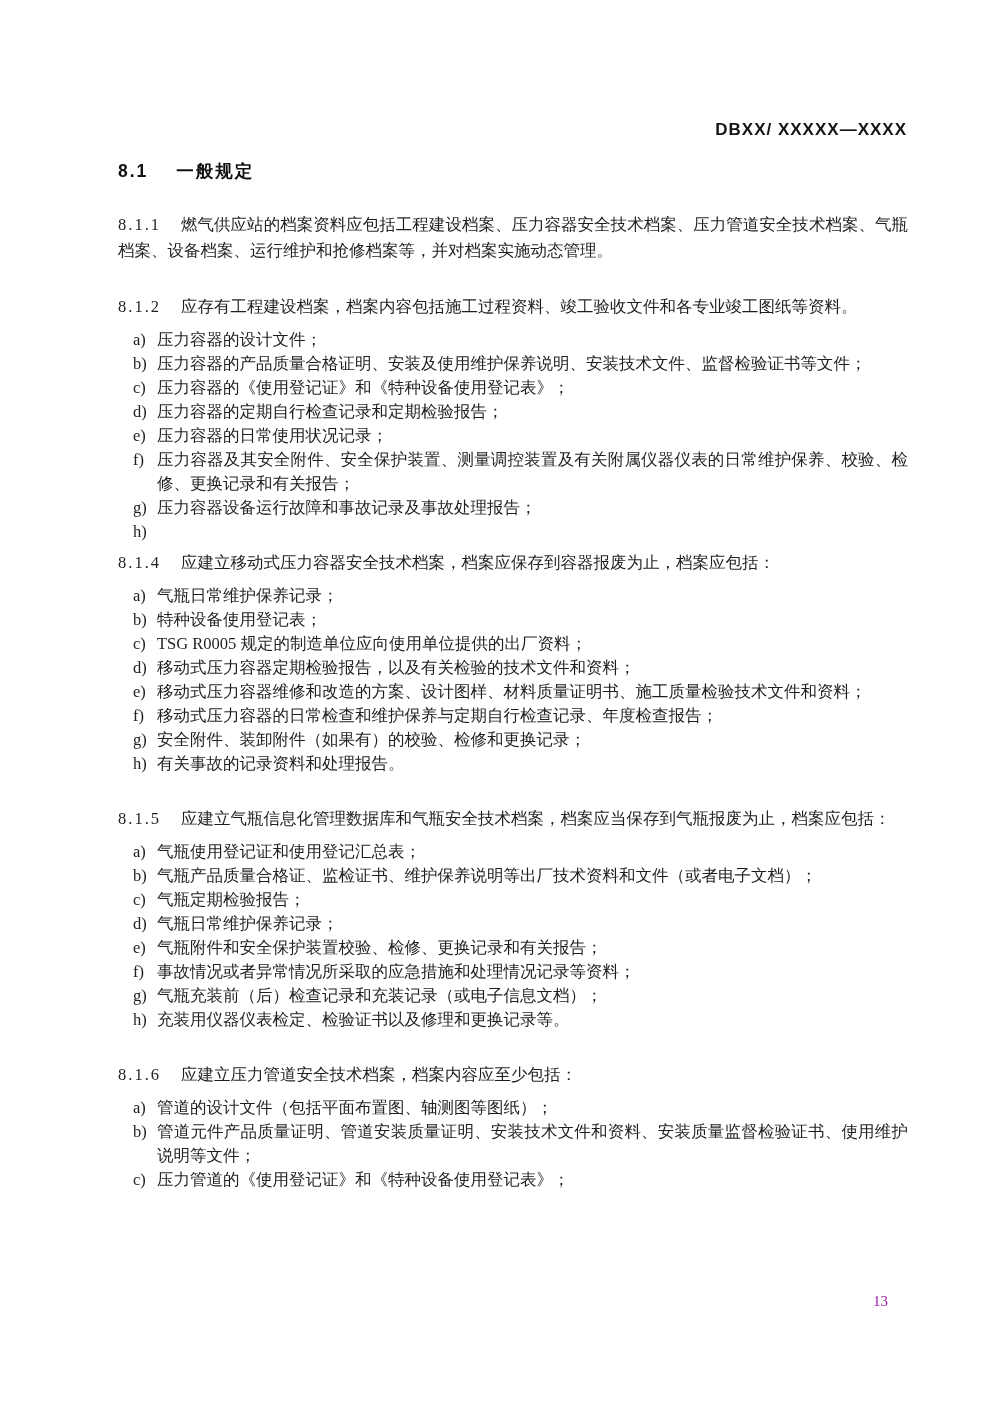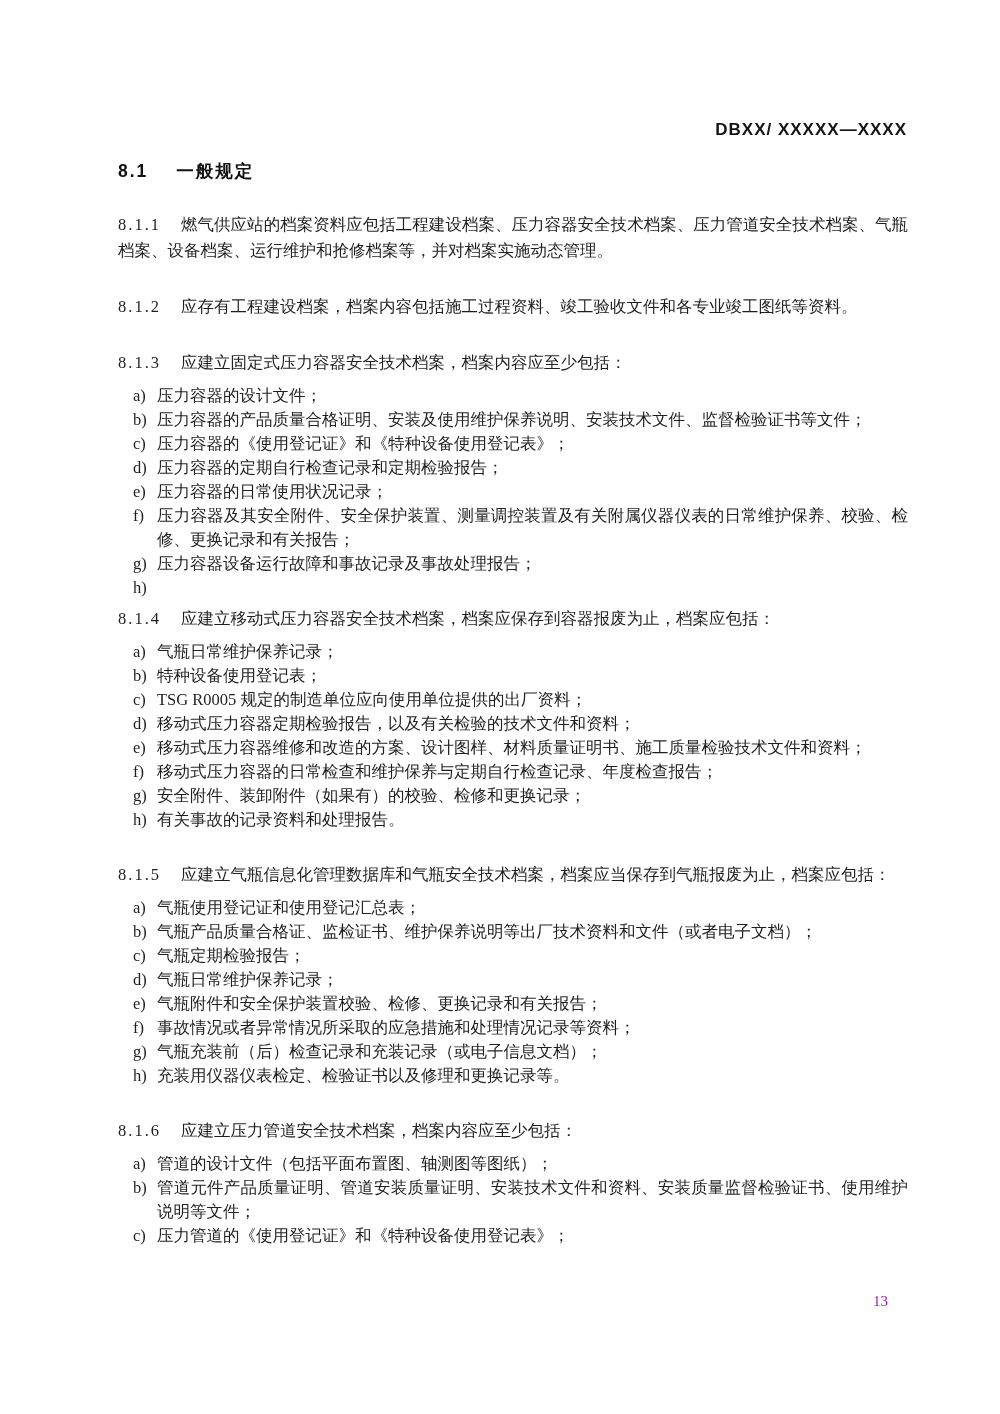--- a/index.html
+++ b/index.html
@@ -109,21 +109,20 @@
     <p class="clause"><span class="c-num">8.1.1</span><span>燃气供应站的档案资料应包括工程建设档案、压力容器安全技术档案、压力管道安全技术档案、气瓶档案、设备档案、运行维护和抢修档案等，并对档案实施动态管理。</span></p>
 
   </div>
 
   <div>
     <p class="clause"><span class="c-num">8.1.2</span><span>应存有工程建设档案，档案内容包括施工过程资料、竣工验收文件和各专业竣工图纸等资料。</span></p>
 
   </div>
 
   <div>
-    <p class="clause"><span class="c-num">8.1.3</span><span>应建立固定式压力容器安全技术档案，档案内容应至少包括：</span></p>
     <div class="items">
   <div class="item">
     <span class="i-label">a)</span><span>压力容器的设计文件；</span>
   </div>
 
   <div class="item">
     <span class="i-label">b)</span><span>压力容器的产品质量合格证明、安装及使用维护保养说明、安装技术文件、监督检验证书等文件；</span>
   </div>
 
   <div class="item">

